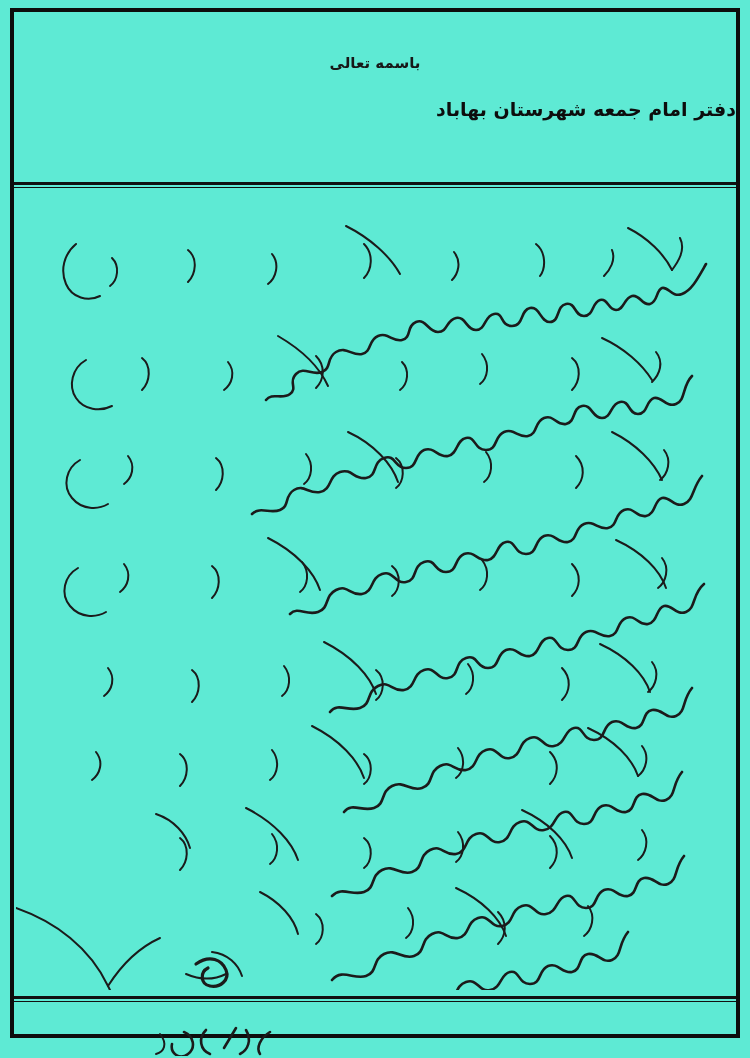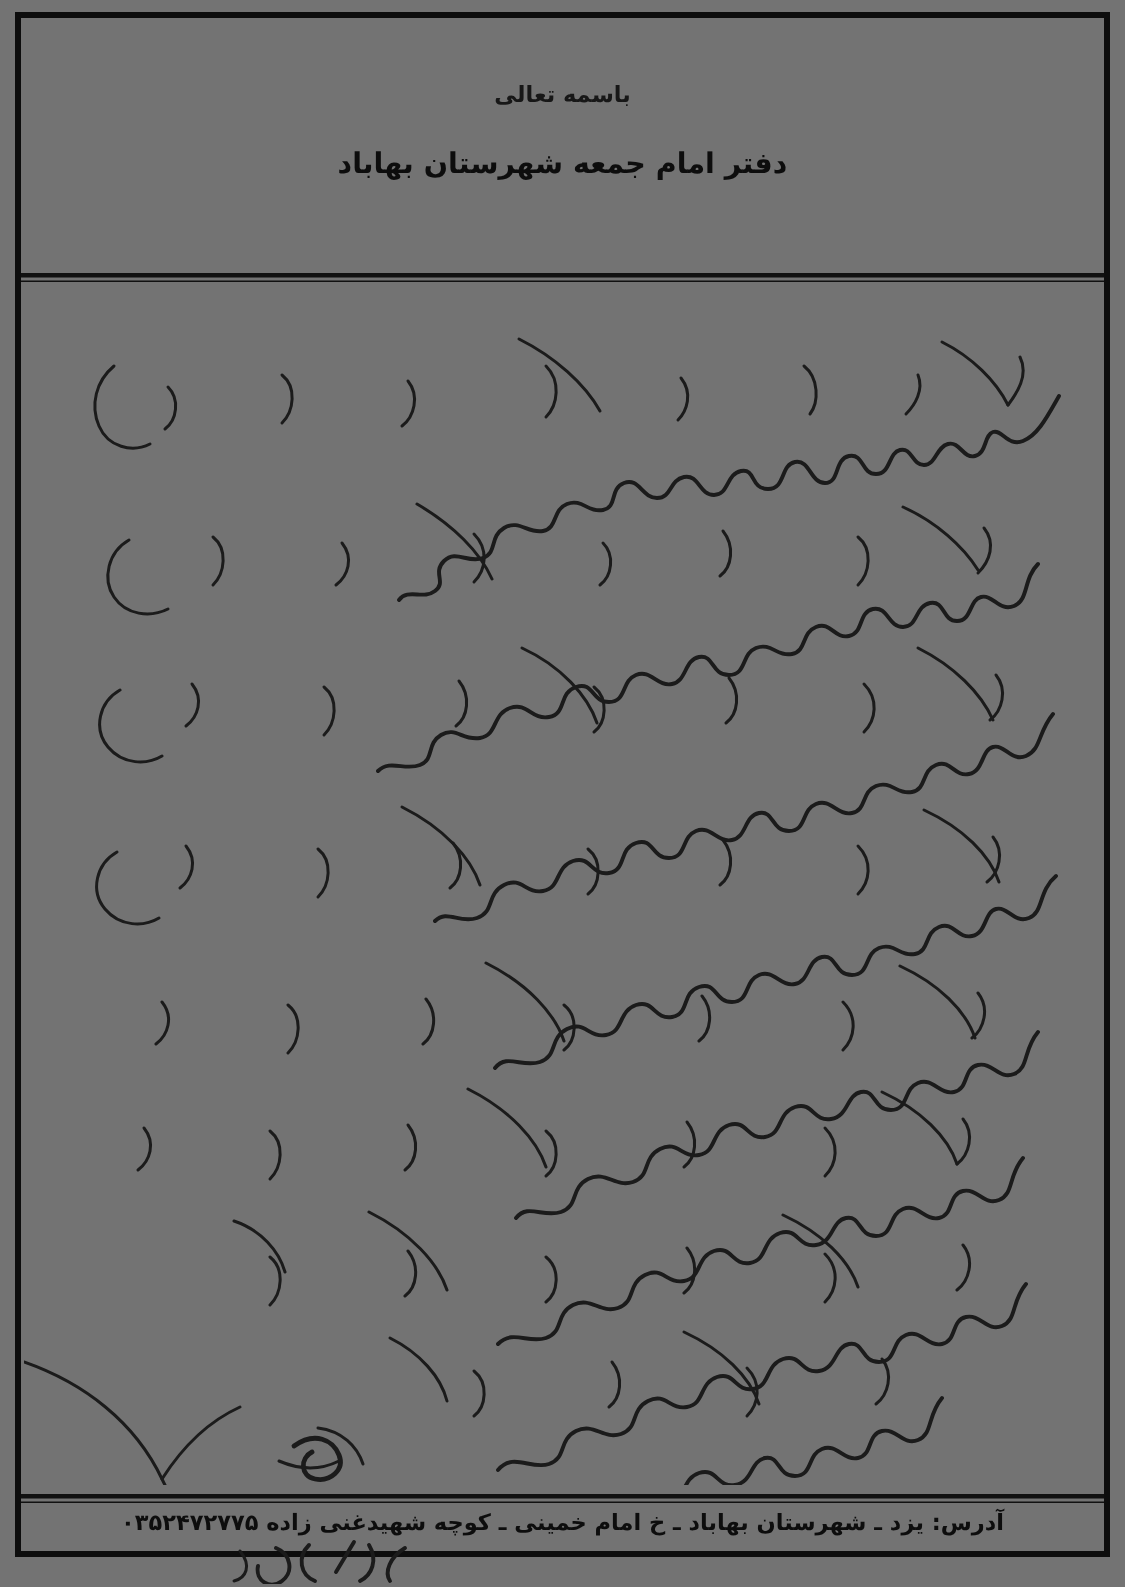--- a/index.html
+++ b/index.html
@@ -11,21 +11,21 @@
     width: 750px;
     height: 1058px;
     font-family: "DejaVu Sans", sans-serif;
     color: #111;
     overflow: hidden;
   }
   .page {
     position: relative;
     width: 750px;
     height: 1058px;
-    background: #737373;
+    background: #5eead4;
     box-sizing: border-box;
   }
   
   .frame-top {
     position: absolute;
     left: 10px;
     top: 8px;
     width: 730px;
     height: 4px;
     background: #0d0d0d;
@@ -73,21 +73,21 @@
     font-size: 15px;
     font-weight: bold;
     letter-spacing: 0.5px;
     color: #171717;
   }
   .office-title {
     position: absolute;
     top: 86px;
     left: 0;
     right: 0;
-    text-align: center;
+    text-align: right;
     font-size: 19px;
     font-weight: bold;
     color: #0d0d0d;
   }
   .slogan {
     position: absolute;
     top: 128px;
     left: 0;
     right: 0;
     text-align: center;
@@ -326,24 +326,20 @@
       <g>
         <path class="stroke-thin" d="M0 716 c40 14 74 40 92 78 14 30 40 46 78 48"></path>
         <path class="stroke-thin" d="M92 794 c14 -22 30 -38 52 -48"></path>
       </g>
     </svg>
   </div>
 
   <div class="footer-rule"></div>
   <div class="footer-rule2"></div>
 
-  <div class="footer-text">
-    <span>آدرس: یزد ـ شهرستان بهاباد ـ خ امام خمینی ـ کوچه شهیدغنی زاده</span>
-    <span>۰۳۵۲۴۷۲۷۷۵</span>
-  </div>
 
   <div class="footer-scribble">
     <svg width="260" height="30" viewBox="0 0 260 30" xmlns="http://www.w3.org/2000/svg" class="hand" aria-hidden="true">
       <path class="stroke-med" d="M210 6 c-10 6 -14 16 -10 22"></path>
       <path class="stroke-med" d="M186 4 c6 10 2 20 -6 24"></path>
       <path class="stroke-med" d="M164 22 l12 -20"></path>
       <path class="stroke-med" d="M146 4 c-8 8 -6 20 4 24"></path>
       <path class="stroke-med" d="M124 6 c10 4 12 16 4 22 -8 6 -18 0 -16 -10"></path>
       <path class="stroke-thin" d="M100 8 c8 10 4 18 -4 20"></path>
     </svg>

